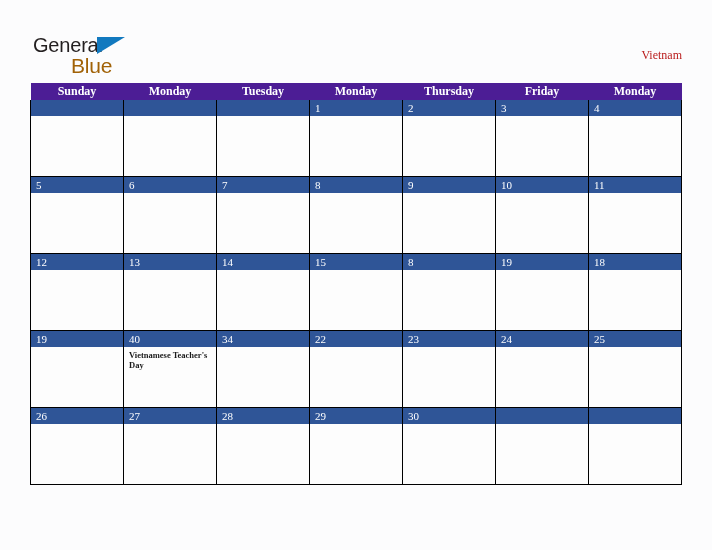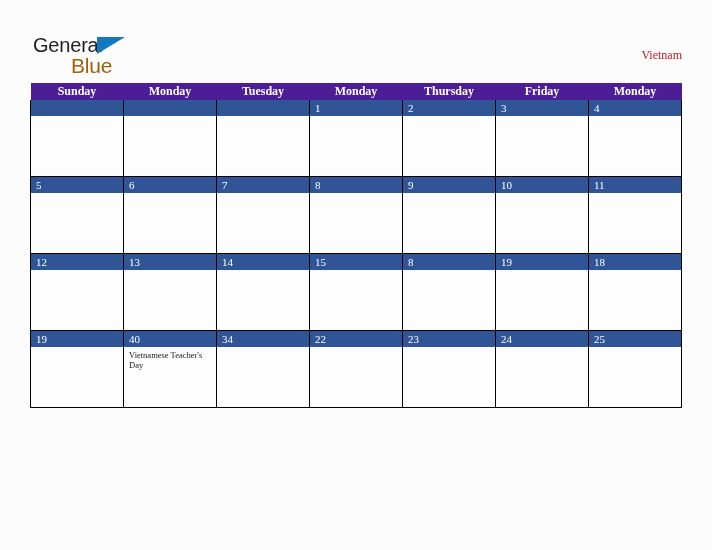--- a/index.html
+++ b/index.html
@@ -121,20 +121,21 @@
     line-height: 16px;
     background: #2f5597;
     color: #ffffff;
     font-size: 11px;
     padding-left: 5px;
     font-family: "Liberation Serif", serif;
   }
 
   .events {
     padding: 3px 4px 0 5px;
+    font-weight: bold;
   }
   .event {
     font-size: 8.5px;
     line-height: 10px;
     color: #1a1a1a;
     font-family: "Liberation Serif", serif;
   }
 </style>
 </head>
 <body>
@@ -253,14 +254,37 @@
         <td>
           <span class="daynum">23</span>
         </td>
         <td>
           <span class="daynum">24</span>
         </td>
         <td>
           <span class="daynum">25</span>
         </td>
       </tr>
+      <tr>
+        <td>
+          <span class="daynum">26</span>
+        </td>
+        <td>
+          <span class="daynum">27</span>
+        </td>
+        <td>
+          <span class="daynum">28</span>
+        </td>
+        <td>
+          <span class="daynum">29</span>
+        </td>
+        <td>
+          <span class="daynum">30</span>
+        </td>
+        <td>
+          <span class="daynum"></span>
+        </td>
+        <td>
+          <span class="daynum"></span>
+        </td>
+      </tr>
     </tbody>
 </table>
 
 </body></html>

